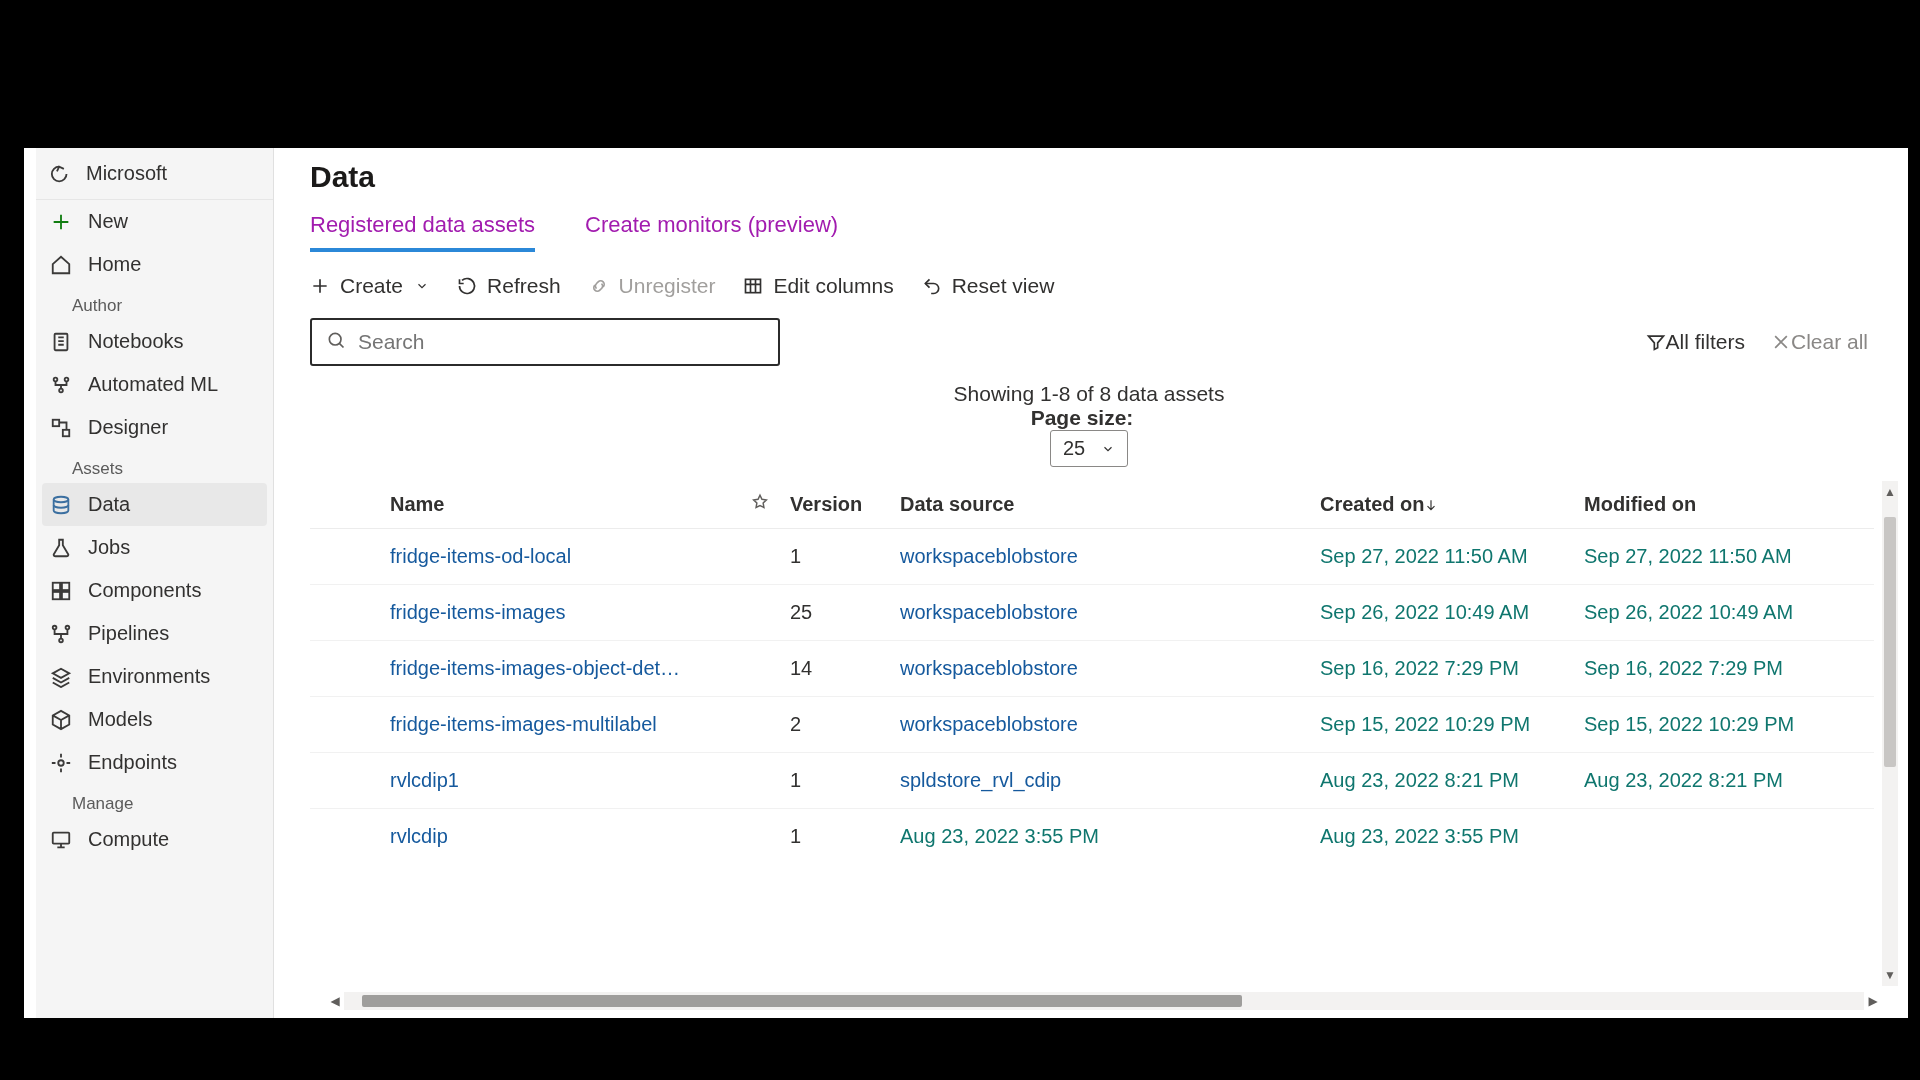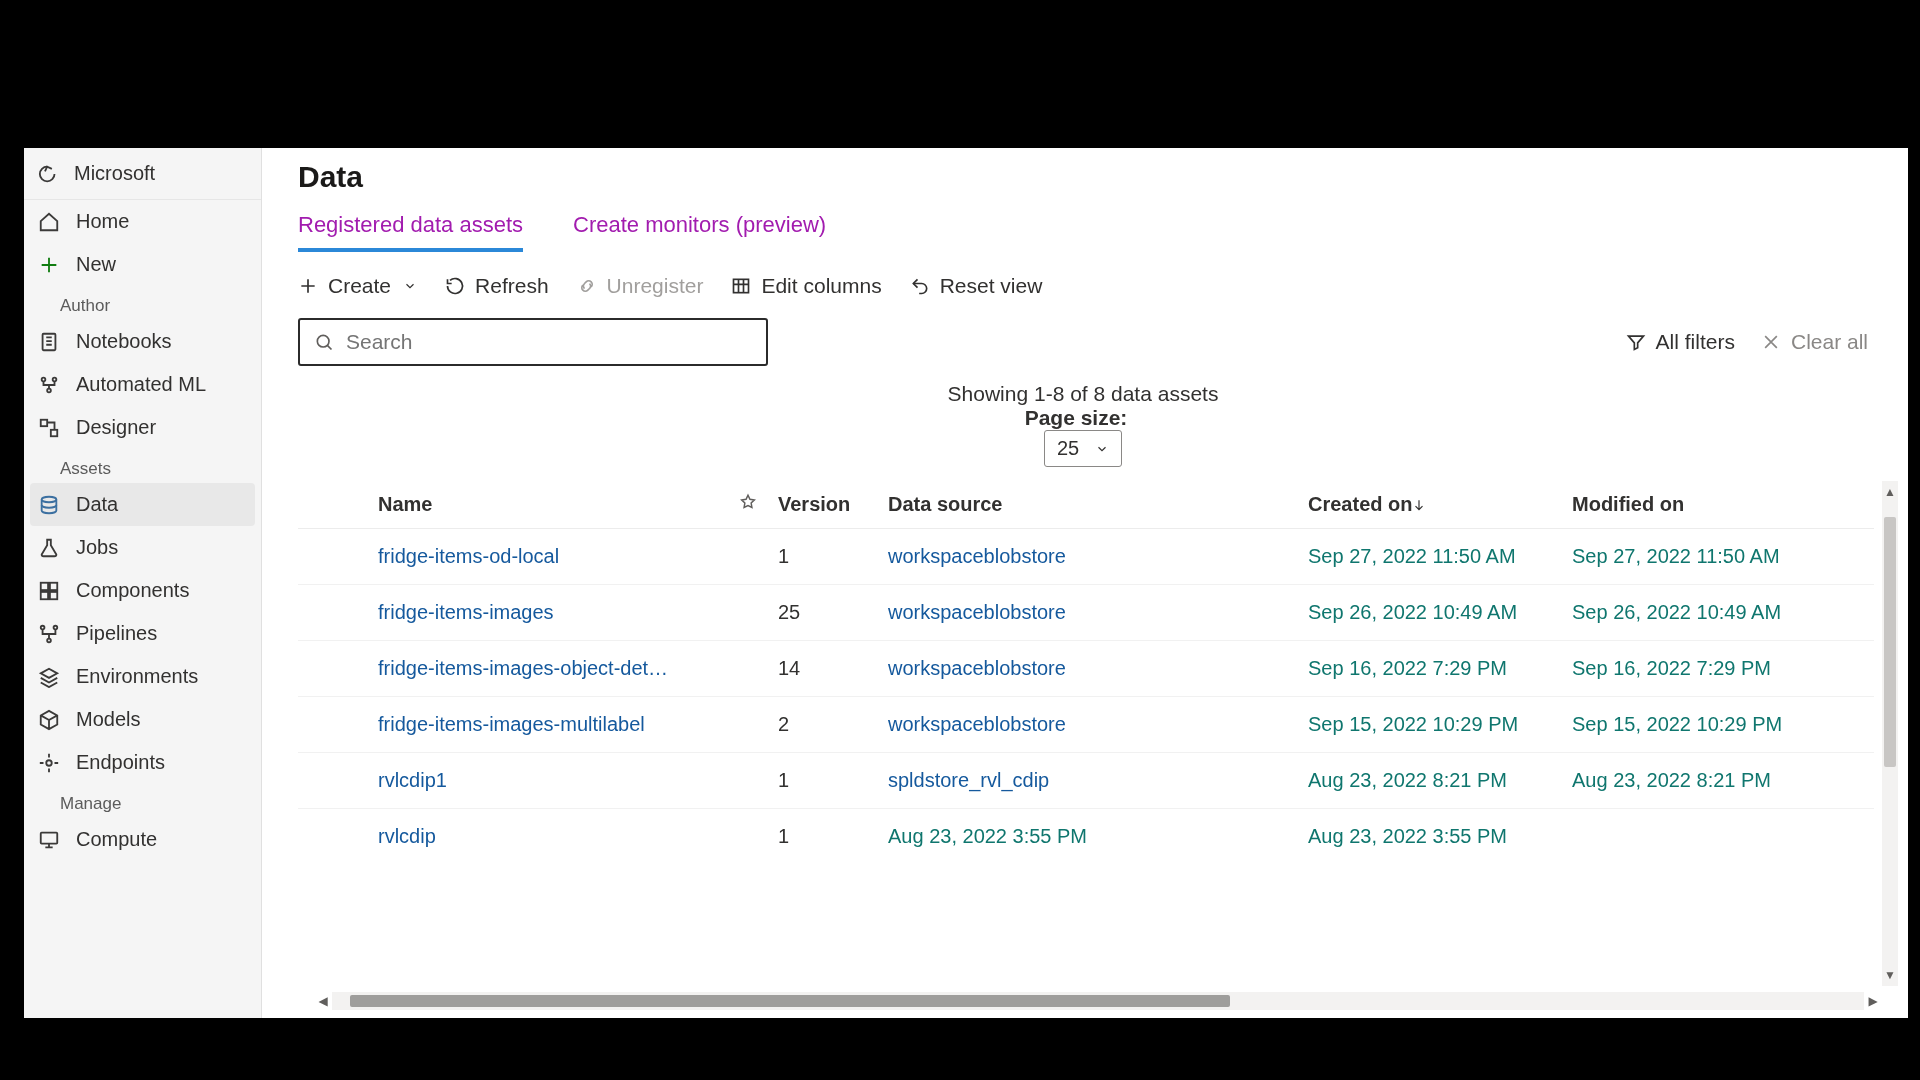--- a/index.html
+++ b/index.html
@@ -4,20 +4,21 @@
 <style>
   * { box-sizing: border-box; margin: 0; padding: 0; }
   html, body { width: 1920px; height: 1080px; background: #000; font-family: "Segoe UI", sans-serif; overflow: hidden; }
   .app {
     position: absolute;
     left: 24px; top: 148px;
     width: 1884px; height: 870px;
     background: #fff;
     display: flex;
     overflow: hidden;
+    padding-left: 12px;
   }
   
   .sidebar {
     width: 238px;
     background: #f5f5f5;
     border-right: 1px solid #e0e0e0;
     display: flex;
     flex-direction: column;
     font-size: 19px;
     color: #323130;
@@ -63,27 +64,27 @@
   .tabs { display: flex; gap: 50px; font-size: 22px; color:#a21caf; margin-bottom: 22px; }
   .tab { padding-bottom: 10px; cursor: pointer; }
   .tab.active { border-bottom: 4px solid #2b88d8; font-weight: 400; }
   .toolbar { display: flex; gap: 28px; align-items: center; font-size: 21px; color:#323130; margin-bottom: 20px;}
   .tool { display: flex; align-items: center; gap: 10px; cursor: pointer; }
   .tool.disabled { color:#a19f9d; }
   .tool-icon { width:20px; height:20px; }
   .chev { width:14px; height:14px; margin-left:2px; }
   .filterbar { display:flex; align-items:center; margin-bottom:16px; padding-right:40px;}
   .search-wrap {
-    display:flex; align-items:center; gap:12px;
+    display:flex; align-items:flex-start; gap:12px;
     border:2px solid #2b2b2b; border-radius:3px;
     padding: 10px 14px; width: 470px; font-size:21px; color:#605e5c;
   }
   .search-wrap input { border:none; outline:none; font-size:21px; flex:1; background:transparent;}
   .spacer { flex:1; }
-  .filter-ctrl { display:flex; align-items:center; gap:10px; font-size:21px; color:#323130; cursor:pointer; margin-left:26px;}
+  .filter-ctrl { display:flex; align-items:center; font-size:21px; color:#323130; cursor:pointer; margin-left:26px;}
   .filter-ctrl.muted { color:#8a8886;}
   .statsrow { display:flex; align-items:center; font-size:21px; color:#323130; margin-bottom:14px; padding-right:40px;flex-direction:column;}
   .pagesize-label { margin-right:14px; font-weight:600;}
   .select {
     border:1px solid #8a8886; border-radius:3px; padding:6px 12px;
     display:flex; align-items:center; gap:14px; font-size:20px; cursor:pointer;
   }
   
   .table-wrap { position:relative; flex:1; overflow:hidden; padding-right:34px;}
   .thead, .trow { display:grid; grid-template-columns: 80px 340px 60px 110px 420px 264px 264px; align-items:center; }
@@ -118,30 +119,30 @@
   <div class="sidebar">
     <div class="sidebar-top">
       <svg class="nav-icon" viewBox="0 0 24 24" fill="none" stroke="currentColor" stroke-width="2">
           <path d="M10 4 A8 8 0 1 0 18 12"></path>
           <path d="M6 8 L10 4 L14 8" transform="rotate(-20 10 4)"></path>
         </svg>
       <span>Microsoft</span>
     </div>
 
     <div class="nav-item">
-      <svg class="nav-icon" viewBox="0 0 24 24" fill="none" stroke="currentColor" stroke-width="2">
-          <path d="M3 11 L12 3 L21 11 V21 H3 Z"></path>
-        </svg>
-      <span>Home</span>
-    </div>
-    <div class="nav-item">
       <svg class="nav-icon green" viewBox="0 0 24 24" fill="none" stroke="currentColor" stroke-width="2">
           <path d="M12 4v16M4 12h16"></path>
         </svg>
       <span>New</span>
+    </div>
+    <div class="nav-item">
+      <svg class="nav-icon" viewBox="0 0 24 24" fill="none" stroke="currentColor" stroke-width="2">
+          <path d="M3 11 L12 3 L21 11 V21 H3 Z"></path>
+        </svg>
+      <span>Home</span>
     </div>
 
     <div class="nav-group-label">Author</div>
     <div class="nav-item">
       <svg class="nav-icon" viewBox="0 0 24 24" fill="none" stroke="currentColor" stroke-width="2">
           <rect x="5" y="3" width="14" height="18" rx="1"></rect>
           <path d="M9 7h6M9 11h6M9 15h6"></path>
         </svg>
       <span>Notebooks</span>
     </div>

